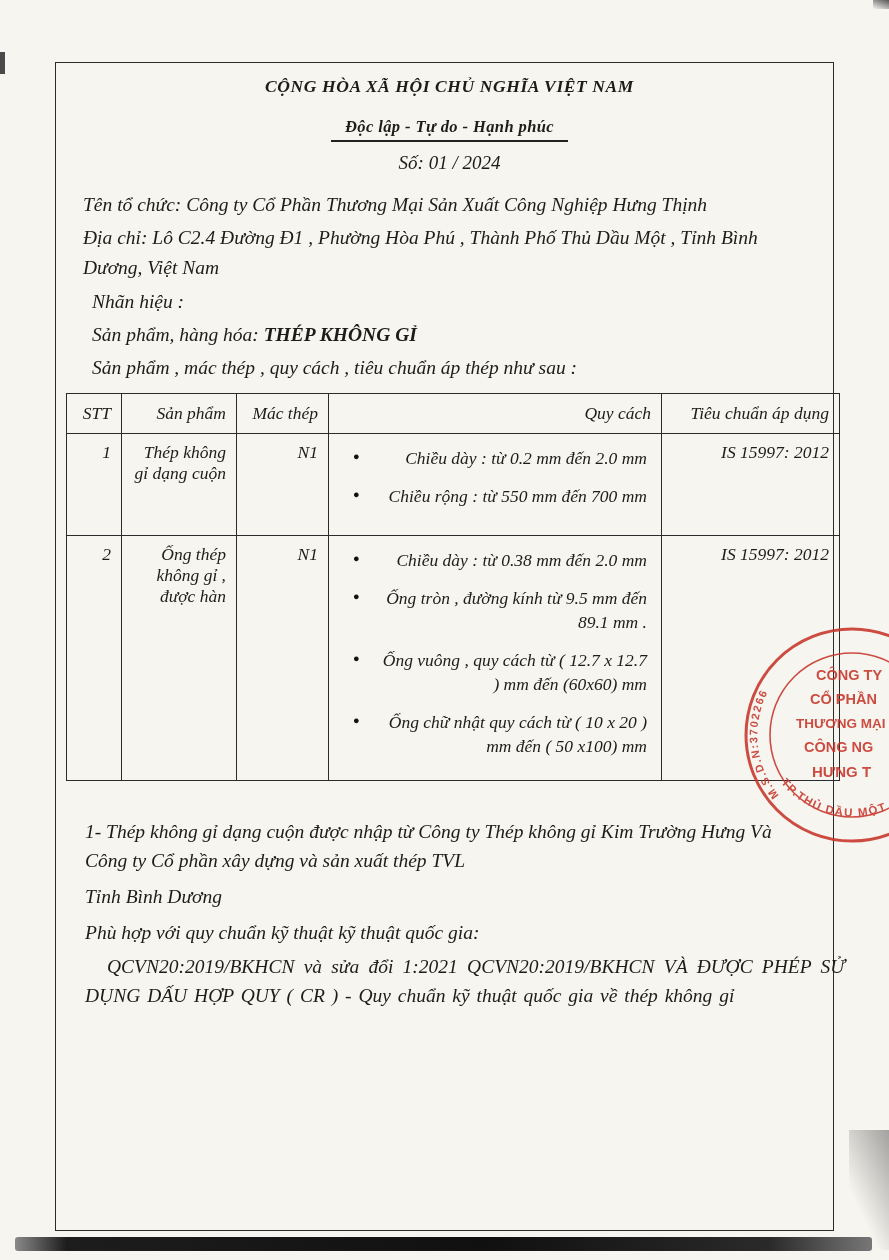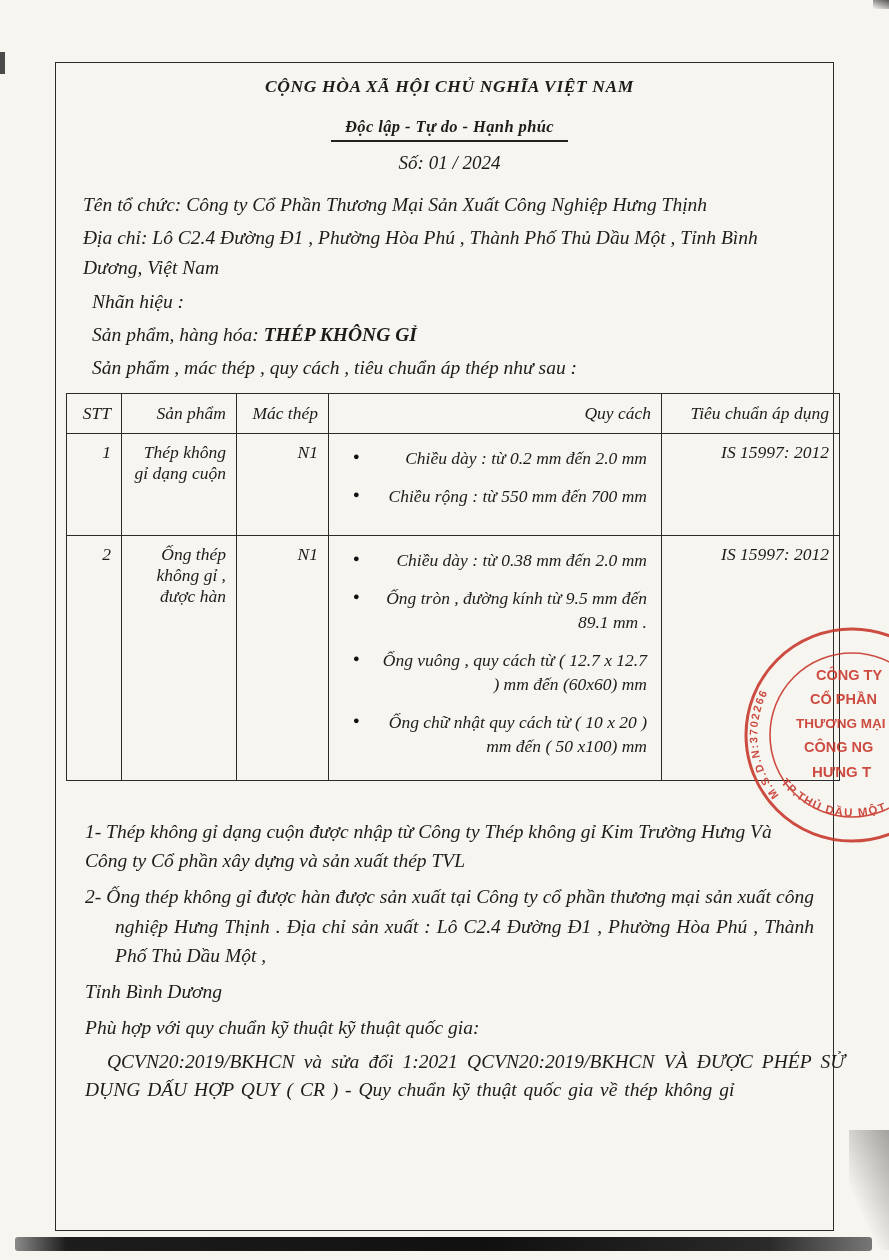--- a/index.html
+++ b/index.html
@@ -169,21 +169,20 @@
             <li>Ống chữ nhật quy cách từ ( 10 x 20 ) mm đến ( 50 x100) mm</li>
           </ul>
         </td>
         <td class="tc">IS 15997: 2012</td>
       </tr>
     </tbody>
       </table>
 
     <div class="notes">
       <p>1- Thép không gỉ dạng cuộn được nhập từ Công ty Thép không gỉ Kim Trường Hưng Và Công ty Cổ phần xây dựng và sản xuất thép TVL</p>
-      <p class="note-hang">2- Ống thép không gỉ được hàn được sản xuất tại Công ty cổ phần thương mại sản xuất công nghiệp Hưng Thịnh . Địa chỉ sản xuất : Lô C2.4 Đường Đ1 , Phường Hòa Phú , Thành Phố Thủ Dầu Một ,</p>
       <p class="province">Tỉnh Bình Dương</p>
       <p class="conformity">Phù hợp với quy chuẩn kỹ thuật kỹ thuật quốc gia:</p>
       <p class="conformity-body">QCVN20:2019/BKHCN và sửa đổi 1:2021 QCVN20:2019/BKHCN VÀ ĐƯỢC PHÉP SỬ DỤNG DẤU HỢP QUY ( CR ) -  Quy chuẩn kỹ thuật quốc gia về thép không gỉ</p>
     </div>
 
   </div>
 
   <svg class="stamp" viewBox="0 0 300 236" width="300" height="236">
     <g stroke="#c8352a" fill="none">
       <circle cx="112" cy="115" r="106" stroke-width="3"></circle>

